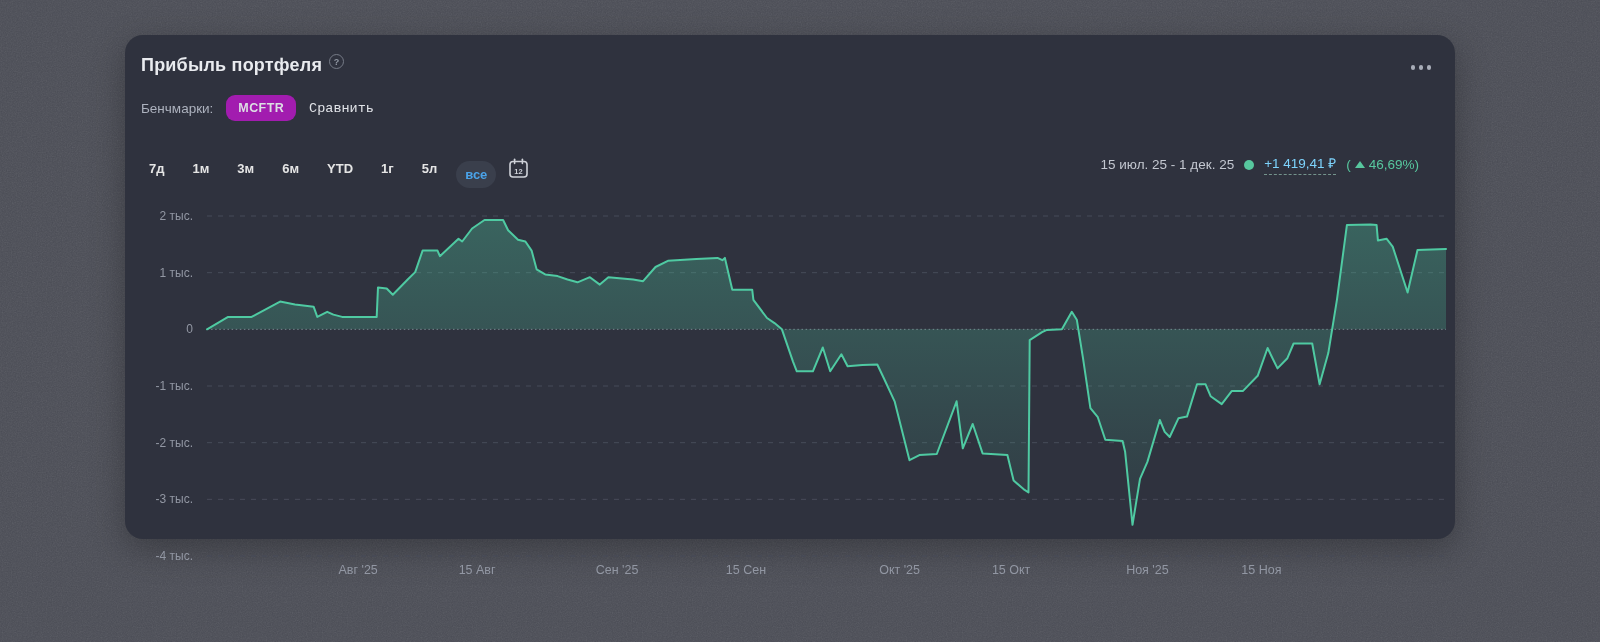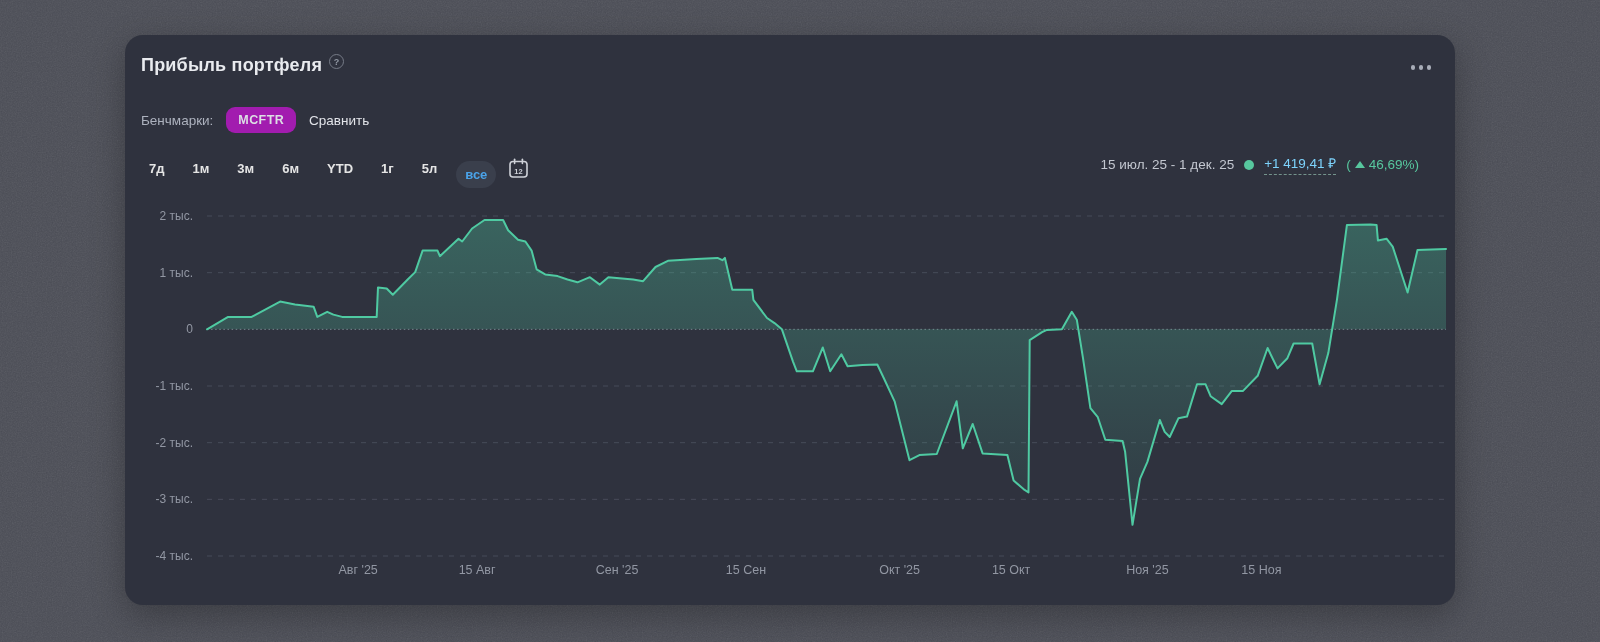--- a/index.html
+++ b/index.html
@@ -3,41 +3,41 @@
 <meta charset="utf-8">
 <style>
   html,body{margin:0;padding:0;}
   body{
     width:1600px;height:642px;position:relative;overflow:hidden;
     background:#4a4c55;
     font-family:"Liberation Sans", sans-serif;
   }
   .bg-noise{position:absolute;inset:0;z-index:0;pointer-events:none;}
   .card{
-    position:absolute;left:125px;top:35px;width:1330px;height:570px;
+    position:absolute;left:125px;top:35px;width:1330px;height:504px;
     background:#2f323e;border-radius:18px;z-index:1;
     box-shadow:0 10px 34px rgba(0,0,0,.28);
   }
   .title-row{position:absolute;left:16px;top:20px;display:flex;align-items:flex-start;gap:7px;}
   .title{font-size:18px;font-weight:bold;color:#e9ebef;letter-spacing:.2px;}
   .help{
     width:13px;height:13px;border:1.3px solid #767b87;border-radius:50%;
     color:#9298a4;font-size:9px;font-weight:bold;display:flex;align-items:center;justify-content:center;
     margin-top:-1px;
   }
   .more{position:absolute;right:24px;top:30px;display:flex;gap:3.5px;cursor:pointer;}
   .more i{width:4.5px;height:4.5px;border-radius:50%;background:#a8adb8;display:block;}
 
-  .bench-row{position:absolute;left:16px;top:72px;display:flex;align-items:center;gap:13px;font-size:13.5px;}
+  .bench-row{position:absolute;left:16px;top:60px;display:flex;align-items:center;gap:13px;font-size:13.5px;}
   .bench-label{color:#adb2be;}
   .chip{
     background:#a21caf;color:#dcdee4;padding:6px 12px;border-radius:9px;
     font-size:12.5px;font-weight:bold;letter-spacing:.4px;cursor:pointer;
   }
-  .compare{color:#e2e4e9;font-weight:500;cursor:pointer;}
+  .compare{color:#e2e4e9;font-weight:500;cursor:pointer;font-family:Liberation Mono, monospace;}
 
   .range-row{position:absolute;left:10px;top:114px;display:flex;align-items:center;}
   .range-btn{
     padding:6px 9px;margin:0 5px;font-size:13px;font-weight:bold;color:#e5e5e5;
     border-radius:15px;cursor:pointer;white-space:nowrap;
   }
   .range-btn.selected{color:#4aa3e9;background:#3a3f4c;margin-top:12px;}
   .cal{margin-left:7px;cursor:pointer;display:flex;align-items:center;}
 
   .summary{position:absolute;right:36px;top:119px;display:flex;align-items:center;gap:10px;font-size:13.5px;white-space:nowrap;}

